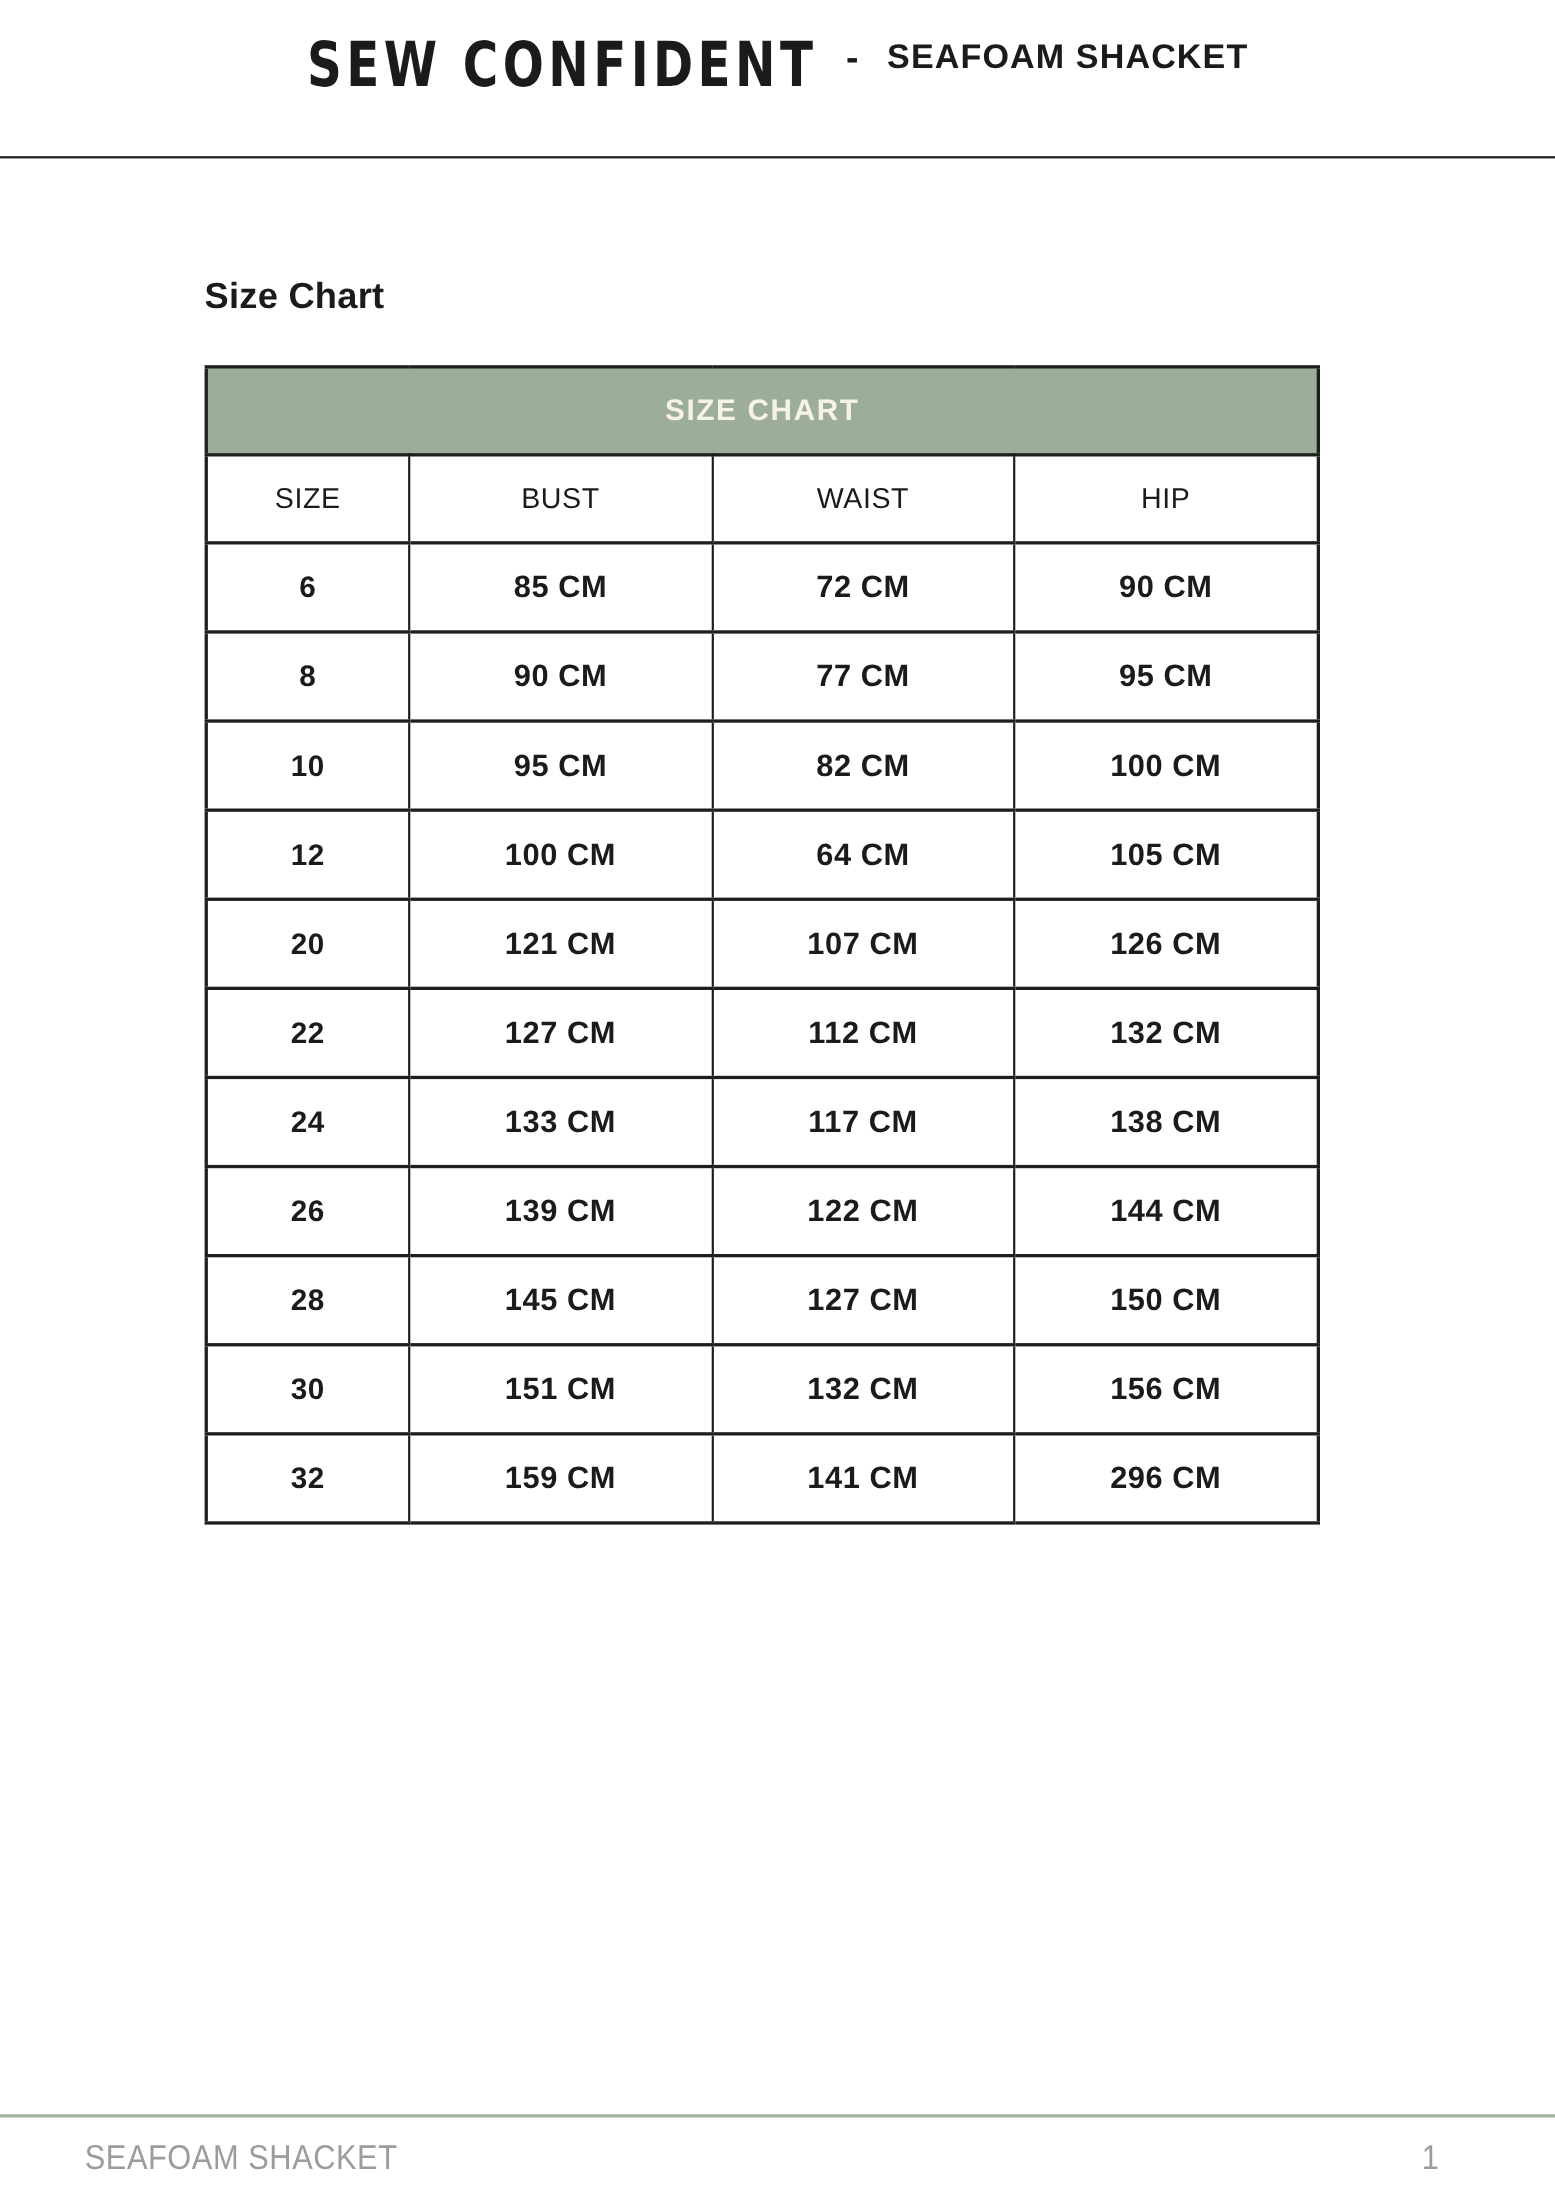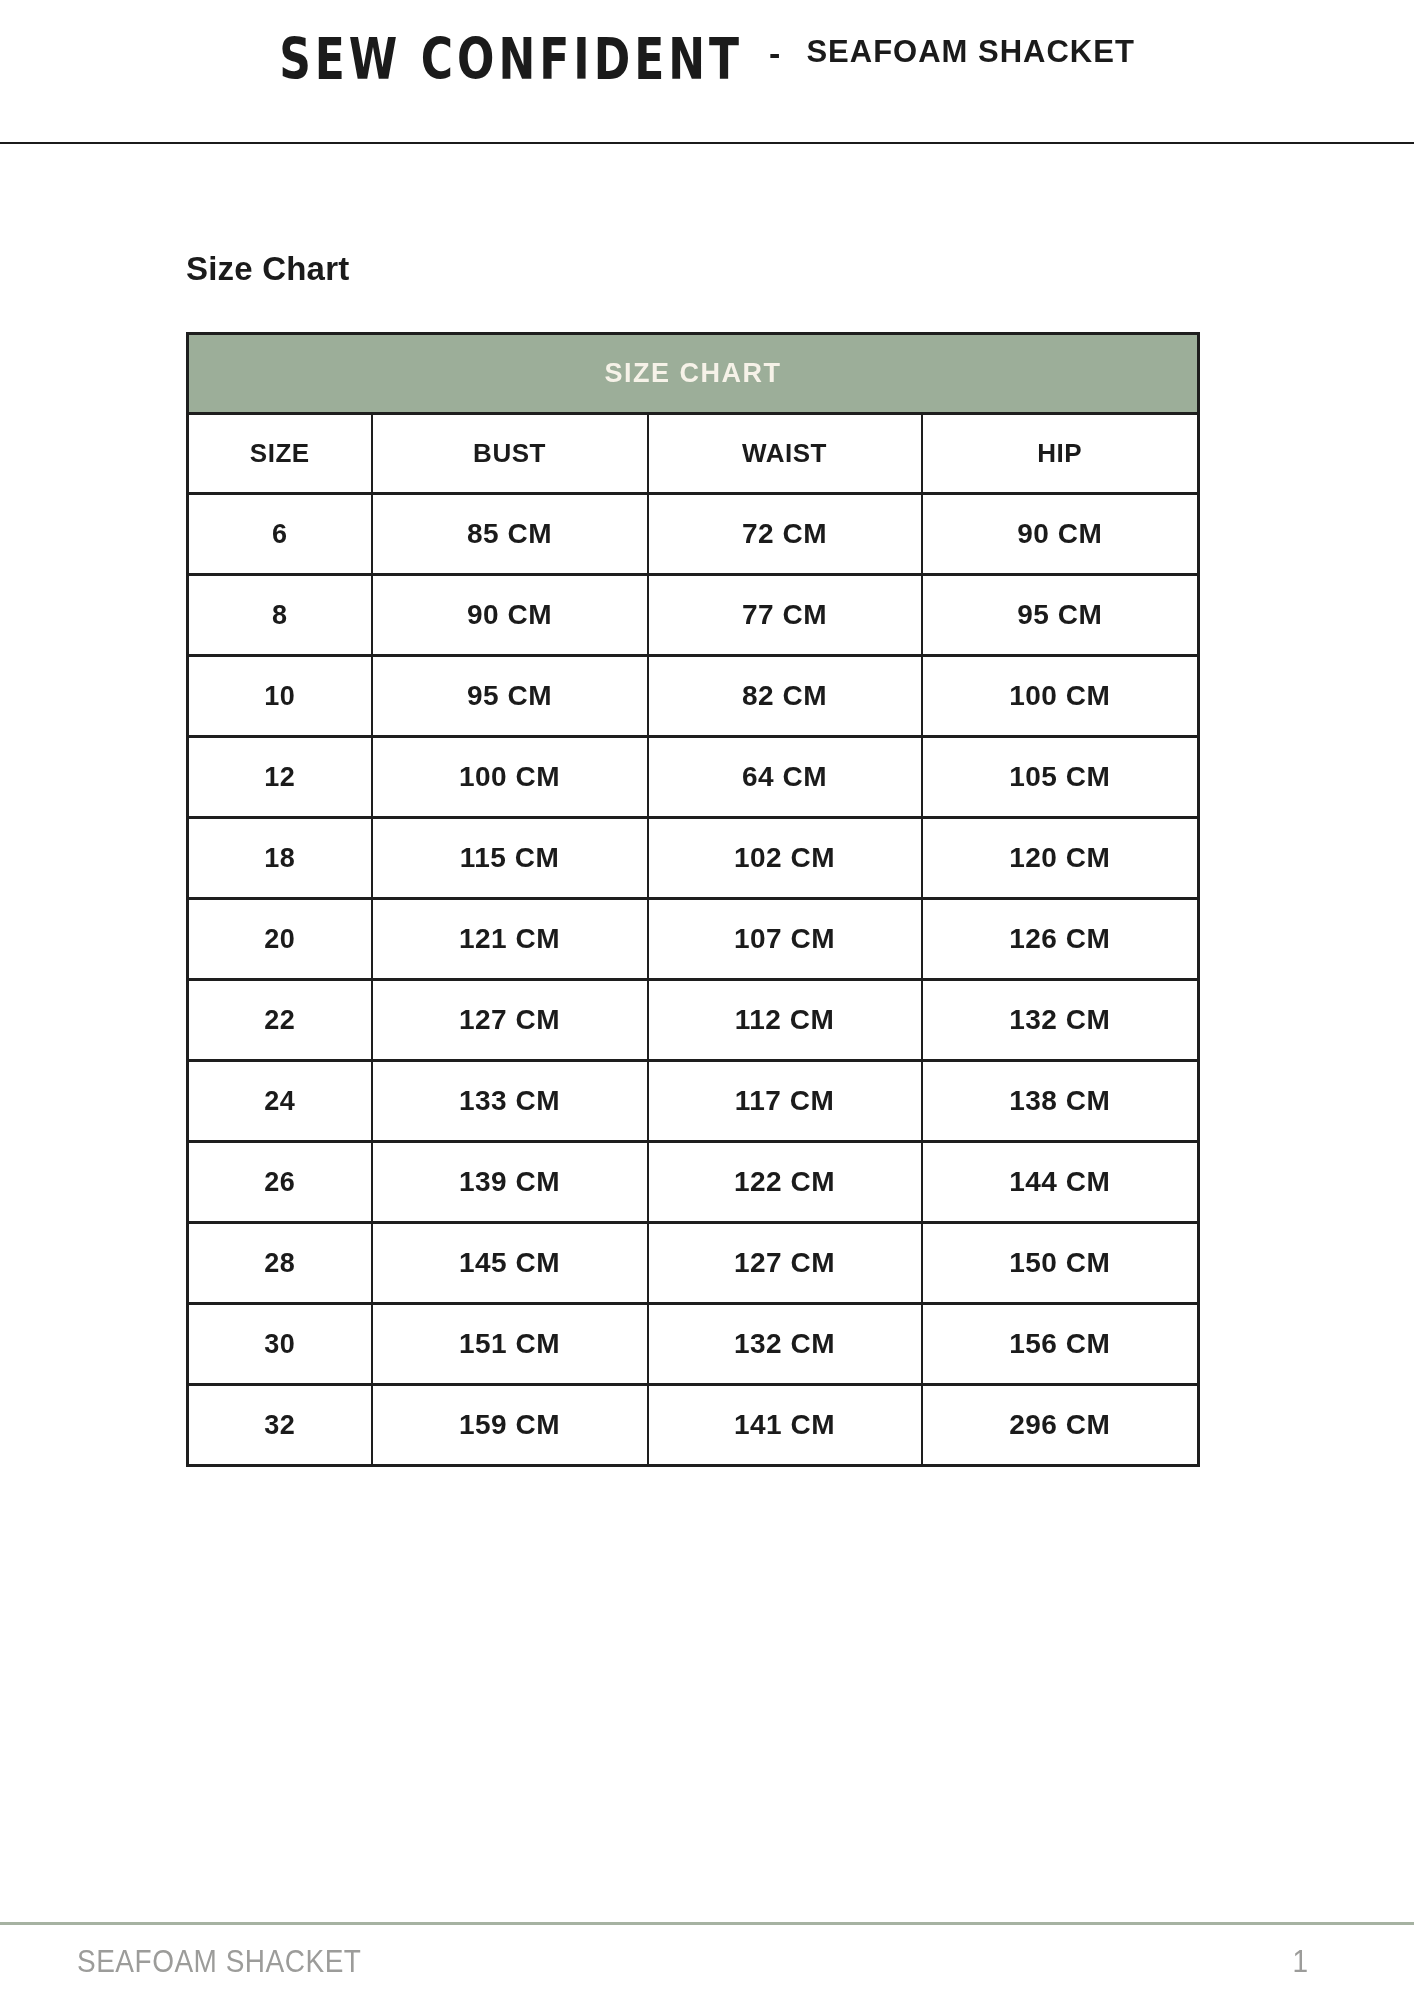--- a/index.html
+++ b/index.html
@@ -55,21 +55,21 @@
     text-align: center; vertical-align: middle;
   }
   tr.title-row th {
     height: 80px;
     background: #9CAE99;
     color: #F6F2E8;
     font-size: 27px; font-weight: 700; letter-spacing: 1.5px;
   }
   tr.cols-row th {
     height: 80px;
-    font-size: 26px; font-weight: 700; letter-spacing: 0.5px;
+    font-size: 26px; font-weight: 400; letter-spacing: 0.5px;
     background: #ffffff;
   }
   tr.data-row td { height: 81px; font-size: 28px; font-weight: 700; letter-spacing: 0.5px; }
   tr.data-row td.size-cell { font-weight: 700; font-size: 27px; }
 
   
   .footer-rule {
     position: absolute; top: 1922px; left: 0; width: 1414px; height: 3px;
     background: #A6B2A2;
   }
@@ -134,26 +134,20 @@
           <td class="measurement-cell">82 CM</td>
           <td class="measurement-cell">100 CM</td>
         </tr>
         <tr class="data-row">
           <td class="size-cell">12</td>
           <td class="measurement-cell">100 CM</td>
           <td class="measurement-cell">64 CM</td>
           <td class="measurement-cell">105 CM</td>
         </tr>
         <tr class="data-row">
-          <td class="size-cell">18</td>
-          <td class="measurement-cell">115 CM</td>
-          <td class="measurement-cell">102 CM</td>
-          <td class="measurement-cell">120 CM</td>
-        </tr>
-        <tr class="data-row">
           <td class="size-cell">20</td>
           <td class="measurement-cell">121 CM</td>
           <td class="measurement-cell">107 CM</td>
           <td class="measurement-cell">126 CM</td>
         </tr>
         <tr class="data-row">
           <td class="size-cell">22</td>
           <td class="measurement-cell">127 CM</td>
           <td class="measurement-cell">112 CM</td>
           <td class="measurement-cell">132 CM</td>

